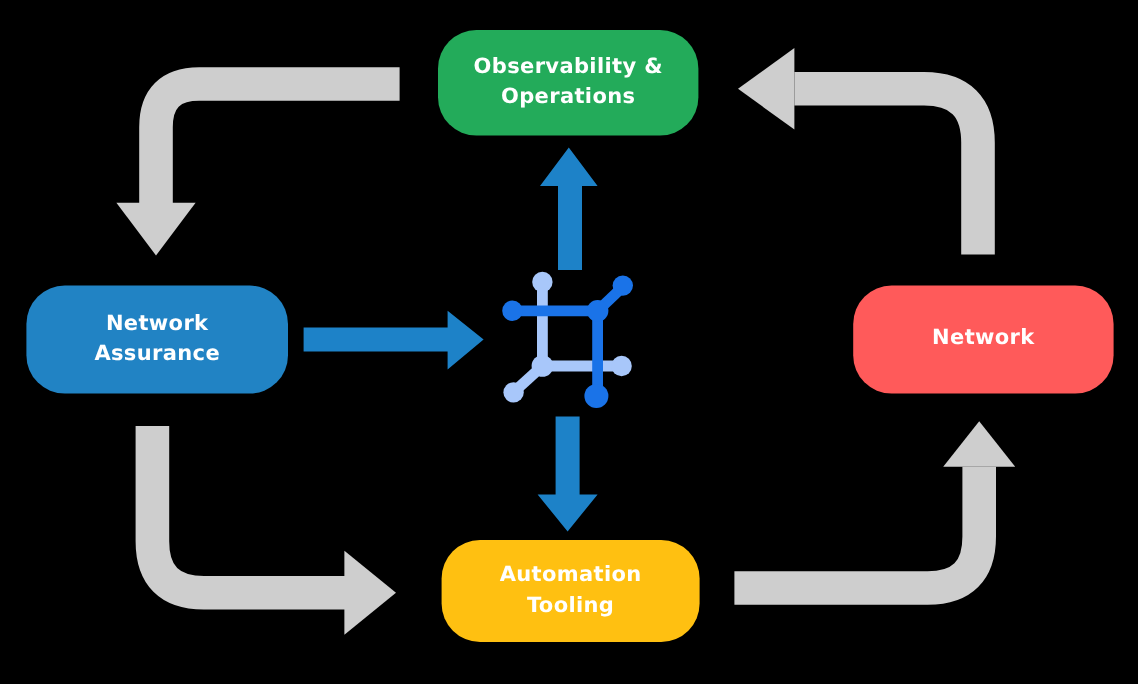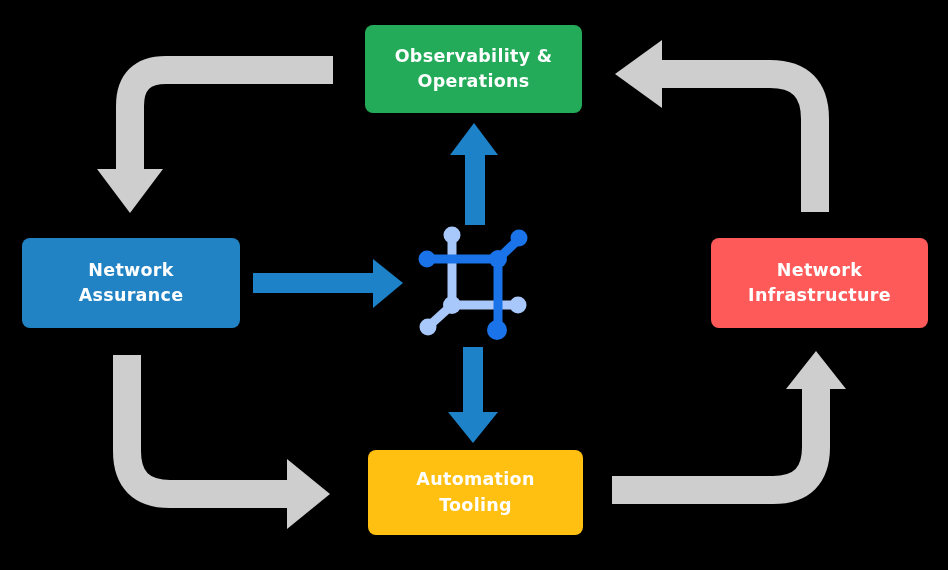--- a/index.html
+++ b/index.html
@@ -6,21 +6,21 @@
   .canvas{
     position:relative;
     width:948px;height:570px;
     background:var(--background,#000);
     overflow:hidden;
     font-family:"DejaVu Sans","Liberation Sans",sans-serif;
   }
   .layer{position:absolute;left:0;top:0;width:948px;height:570px;}
   .node{
     position:absolute;
-    border-radius:8px;
+    border-radius:32px;
     display:flex;align-items:center;justify-content:center;
     text-align:center;
     color:var(--text,#fff);
     font-size:17.5px;font-weight:600;letter-spacing:.3px;line-height:1.45;
   }
   .node span{display:block;}
   .node-observability{left:365px;top:25px;width:217px;height:88px;}
   .node-operations{left:22px;top:238px;width:218px;height:90px;}
   .node-infrastructure{left:711px;top:238px;width:217px;height:90px;}
   .node-automation{left:368px;top:450px;width:215px;height:85px;}
@@ -93,21 +93,20 @@
   <div class="node node-operations" style="background-color: rgb(33, 131, 196);">
     <div>
       <span>Network</span>
       <span>Assurance</span>
     </div>
   </div>
 
   <div class="node node-infrastructure" style="background-color: rgb(255, 90, 90);">
     <div>
       <span>Network</span>
-      <span>Infrastructure</span>
     </div>
   </div>
 
   <div class="node node-automation" style="background-color: rgb(255, 192, 17); align-items: center;">
     <div>
       <span>Automation</span>
       <span>Tooling</span>
     </div>
   </div>
 

